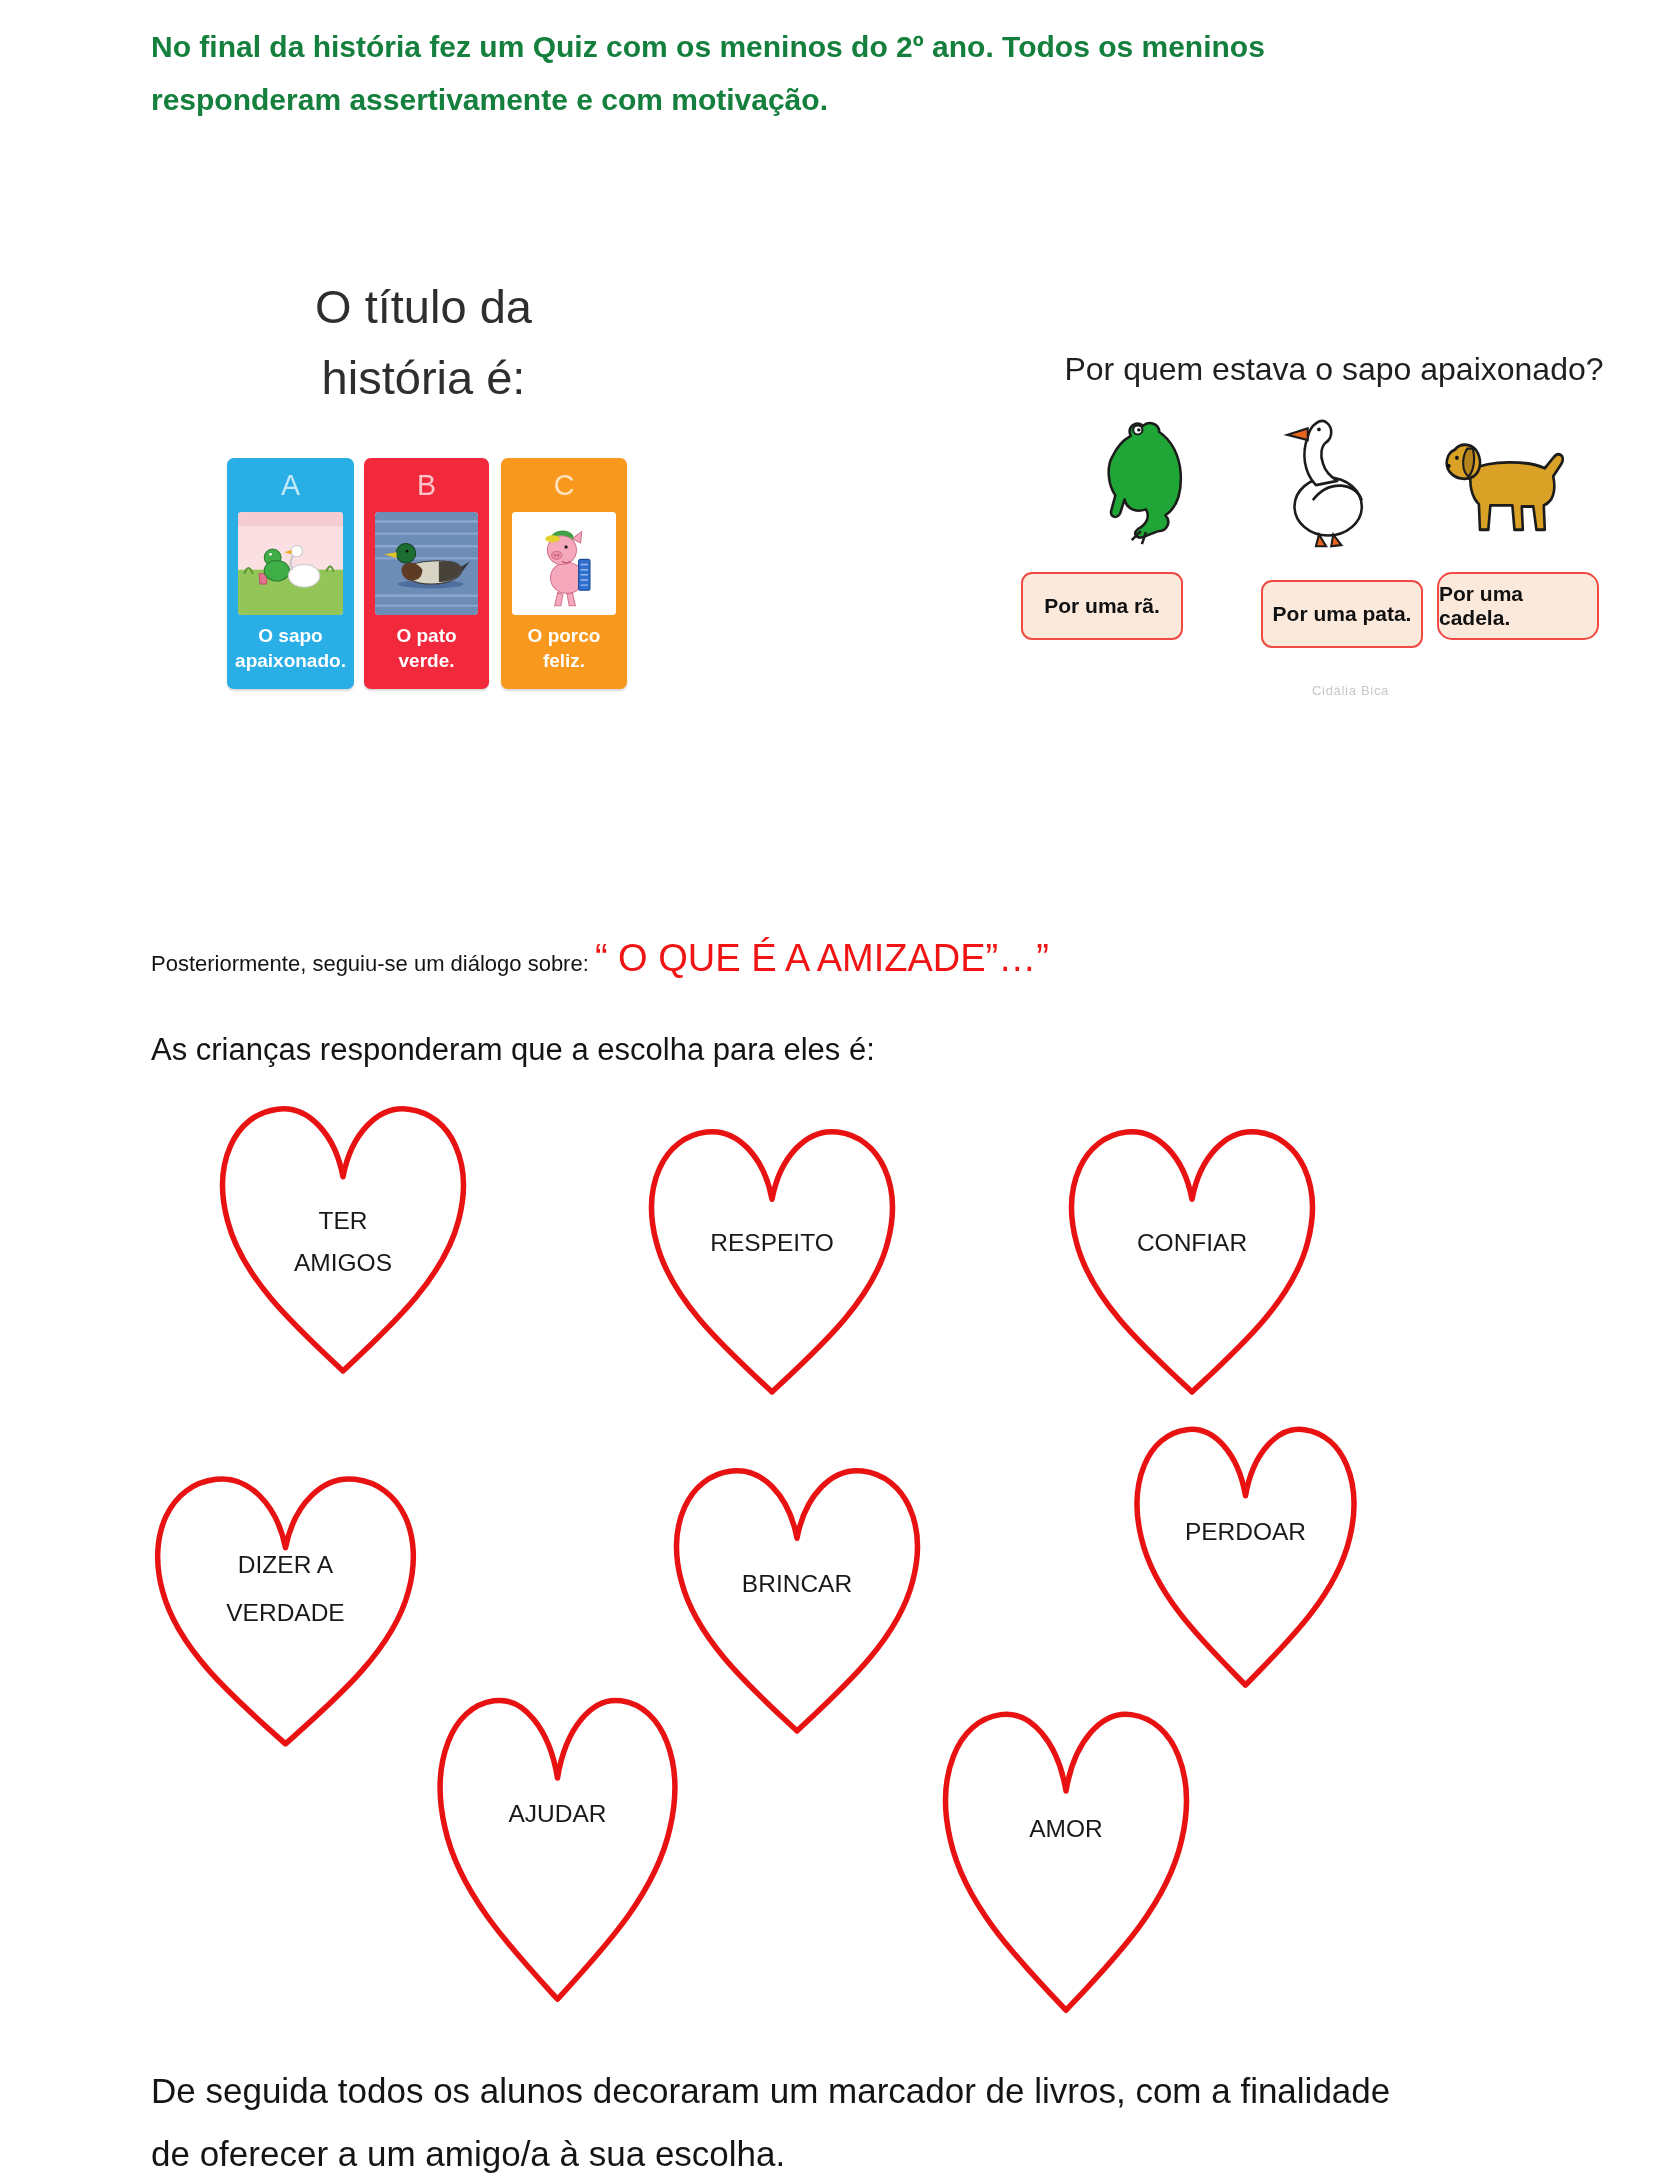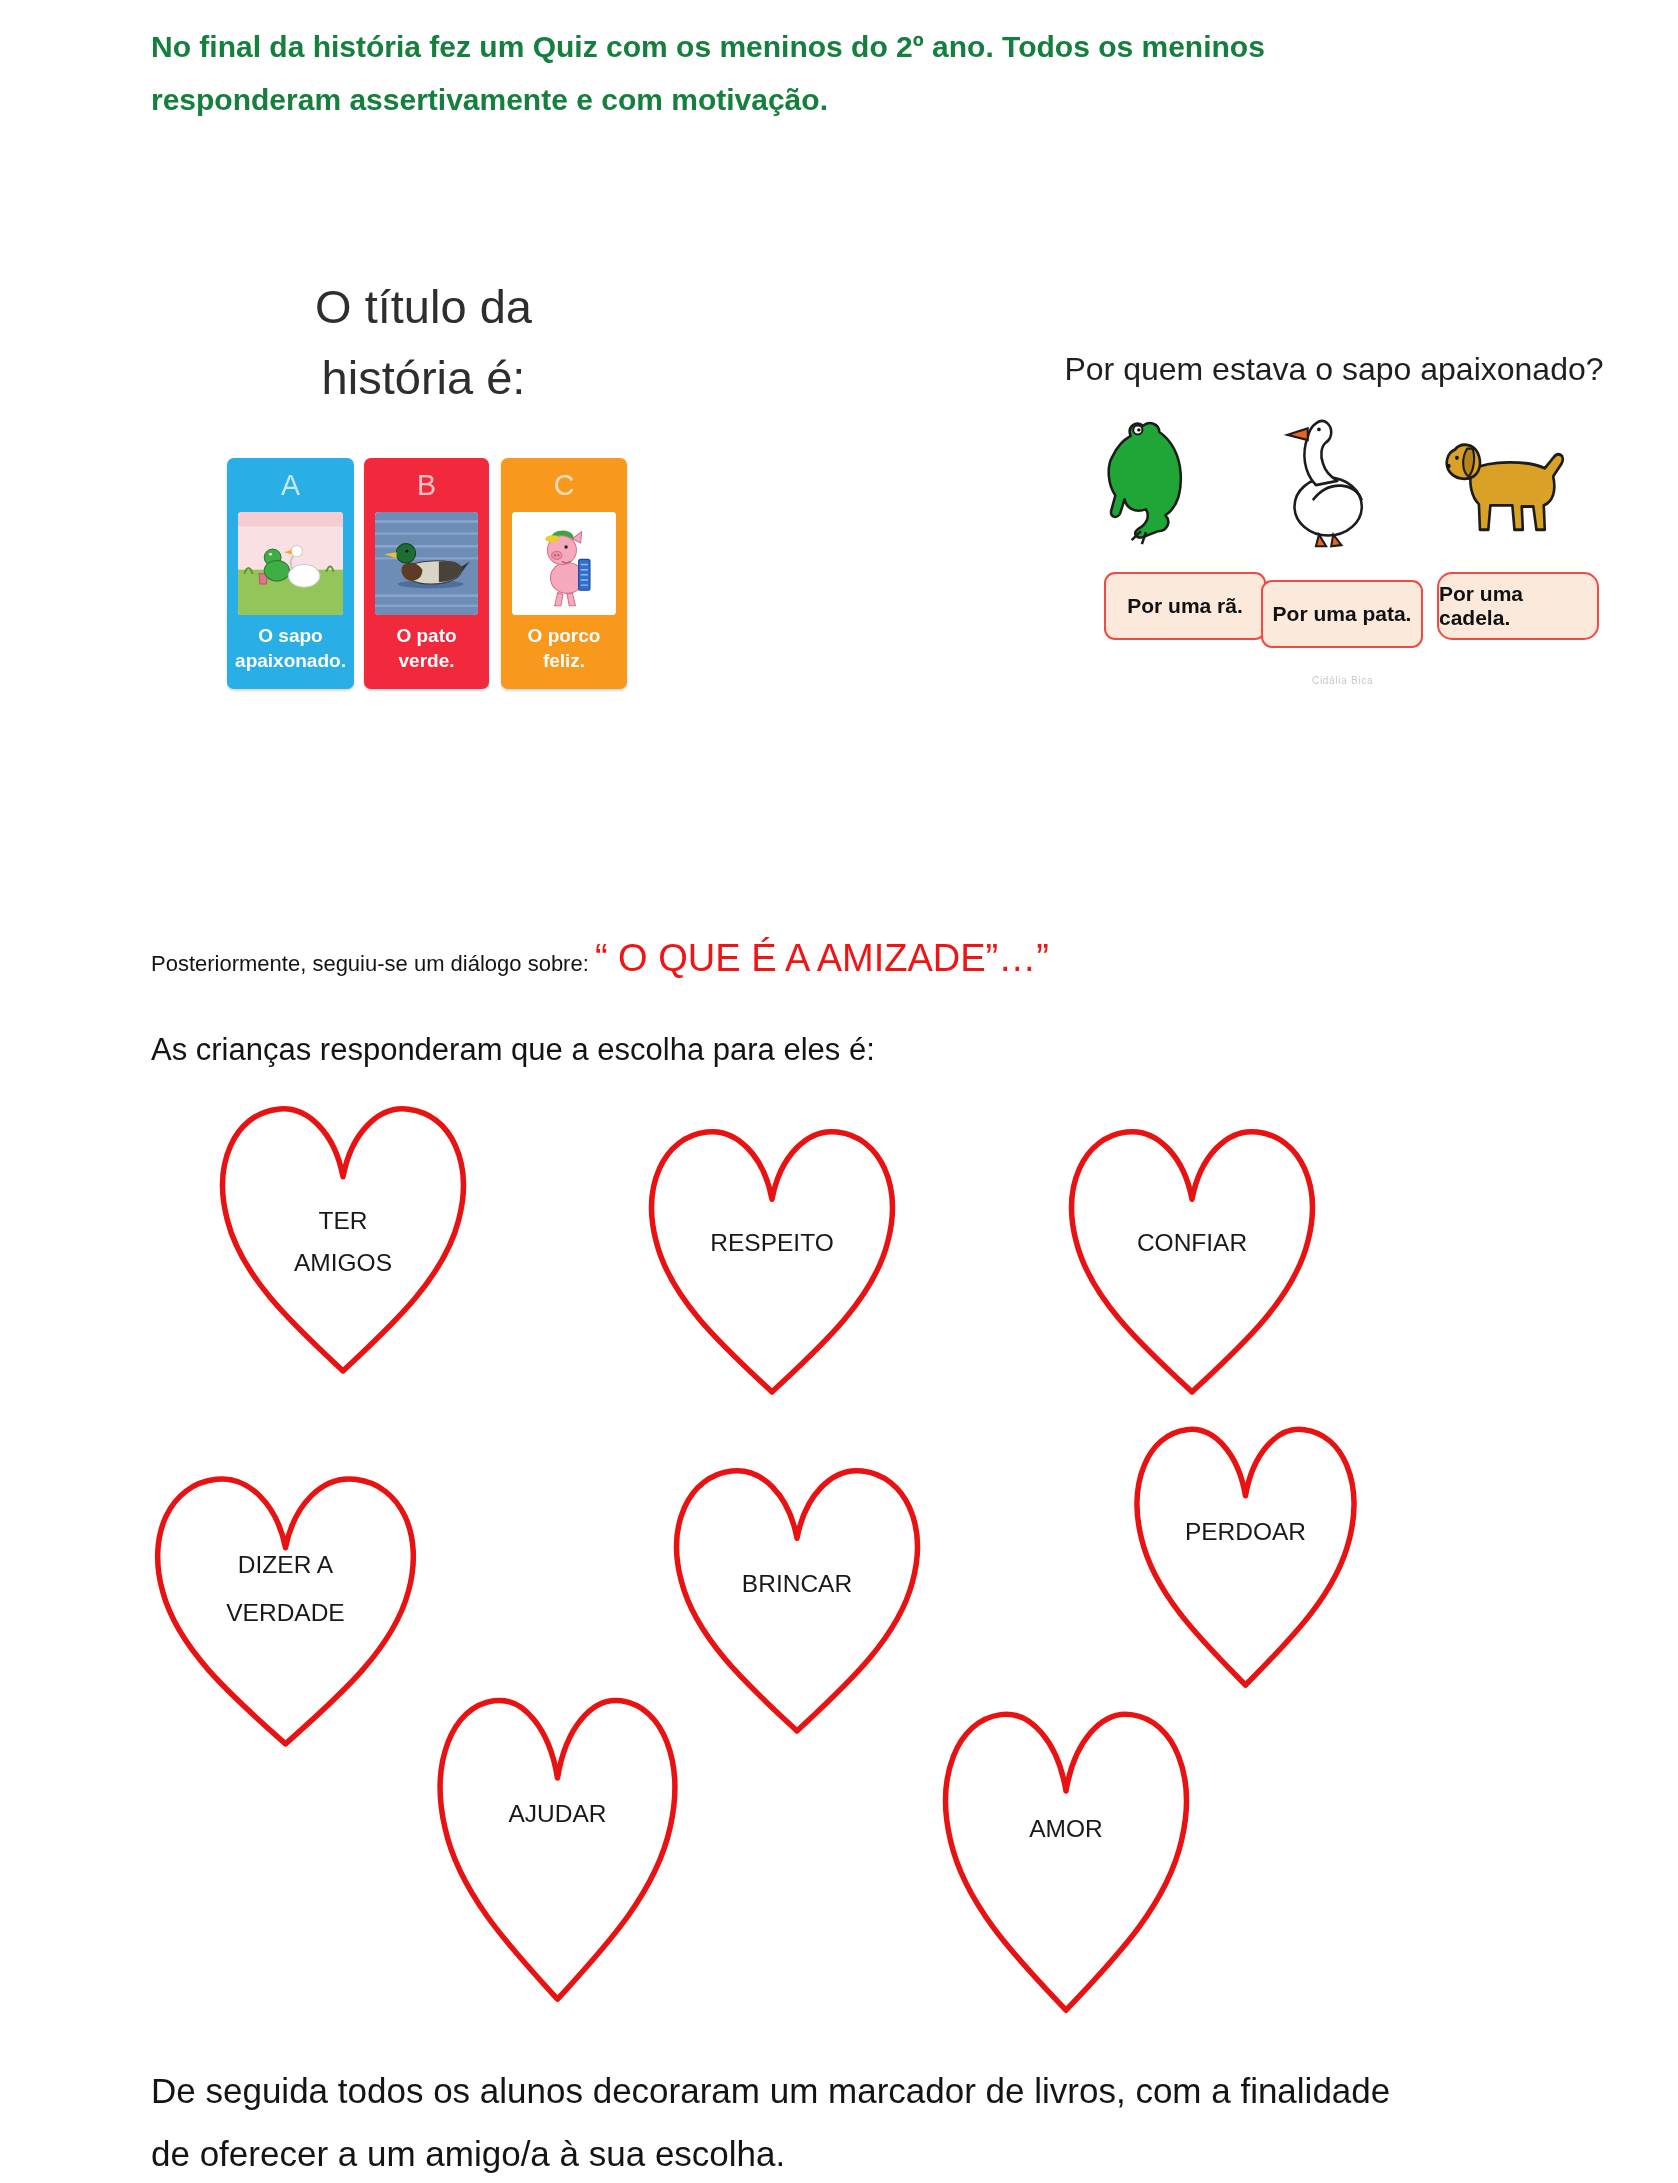--- a/index.html
+++ b/index.html
@@ -27,21 +27,21 @@
   .card-img svg{width:100%;height:100%;display:block;}
   .card-caption{position:absolute;left:1.4px;right:1.4px;top:165px;text-align:center;
     color:#ffffff;font-weight:bold;font-size:19px;line-height:25px;}
 
   
   .lq-title{width:554px;text-align:center;font-size:32px;color:#1f1f1f;}
   .animal svg{width:100%;height:100%;display:block;}
   .answer-btn{position:absolute;top:572px;height:68px;background:#fbe9dc;
     border:2px solid #ef4b44;border-radius:11px;display:flex;align-items:center;
     justify-content:center;font-size:21px;font-weight:bold;color:#111;box-sizing:border-box;}
-  .watermark{font-size:10px;color:#c7c7c7;letter-spacing:0.7px;}
+  .watermark{font-size:13px;color:#c7c7c7;letter-spacing:0.7px;margin-top:8px;}
 
   
   .dialogue{display:flex;align-items:baseline;white-space:pre;}
   .dialogue .black{font-size:22px;color:#141414;}
   .dialogue .red{font-size:38px;color:#f01414;}
   .answers-intro{font-size:31px;color:#141414;}
 
   
   .heart{position:absolute;}
   .heart svg{width:100%;height:100%;display:block;}
@@ -163,21 +163,21 @@
 <div class="abs animal" style="left:1436px;top:430px;width:136px;height:116px;">
   <svg viewBox="0 0 130 100" preserveAspectRatio="none">
     <path d="M34 34 C52 26 88 26 104 33 L112 24 C117 18 124 22 120 29 L112 40 C115 52 112 62 103 65 L104 86 L96 86 L93 66 L82 66 L83 86 L75 86 L73 65 L52 65 L50 86 L42 86 L41 64 C34 58 31 46 34 34 Z" fill="#d9a125" stroke="#1c1c1c" stroke-width="2.5" stroke-linejoin="round"></path>
     <path d="M36 40 C28 44 18 42 13 36 C8 30 10 20 18 17 C24 10 36 12 40 20 C44 28 42 36 36 40 Z" fill="#d9a125" stroke="#1c1c1c" stroke-width="2.5"></path>
     <path d="M30 16 C24 24 25 36 31 40 C36 36 38 24 35 16 Z" fill="#b5831c" stroke="#1c1c1c" stroke-width="2"></path>
     <circle cx="20" cy="24" r="1.8" fill="#111"></circle>
     <circle cx="12" cy="31" r="2" fill="#111"></circle>
   </svg>
 </div>
 
-<div class="answer-btn" style="left:1104px;width:162px;">
+<div class="answer-btn" style="left:1021px;width:162px;">
   <span>Por uma rã.</span>
 </div>
 <div class="answer-btn" style="left:1261px;width:162px;margin-top:8px;">
   <span>Por uma pata.</span>
 </div>
 <div class="answer-btn" style="left:1437px;width:162px;border-radius:15px;">
   <span>Por uma cadela.</span>
 </div>
 
 <div class="abs watermark" style="left:1312px;top:675px;">Cidália Bica</div>

